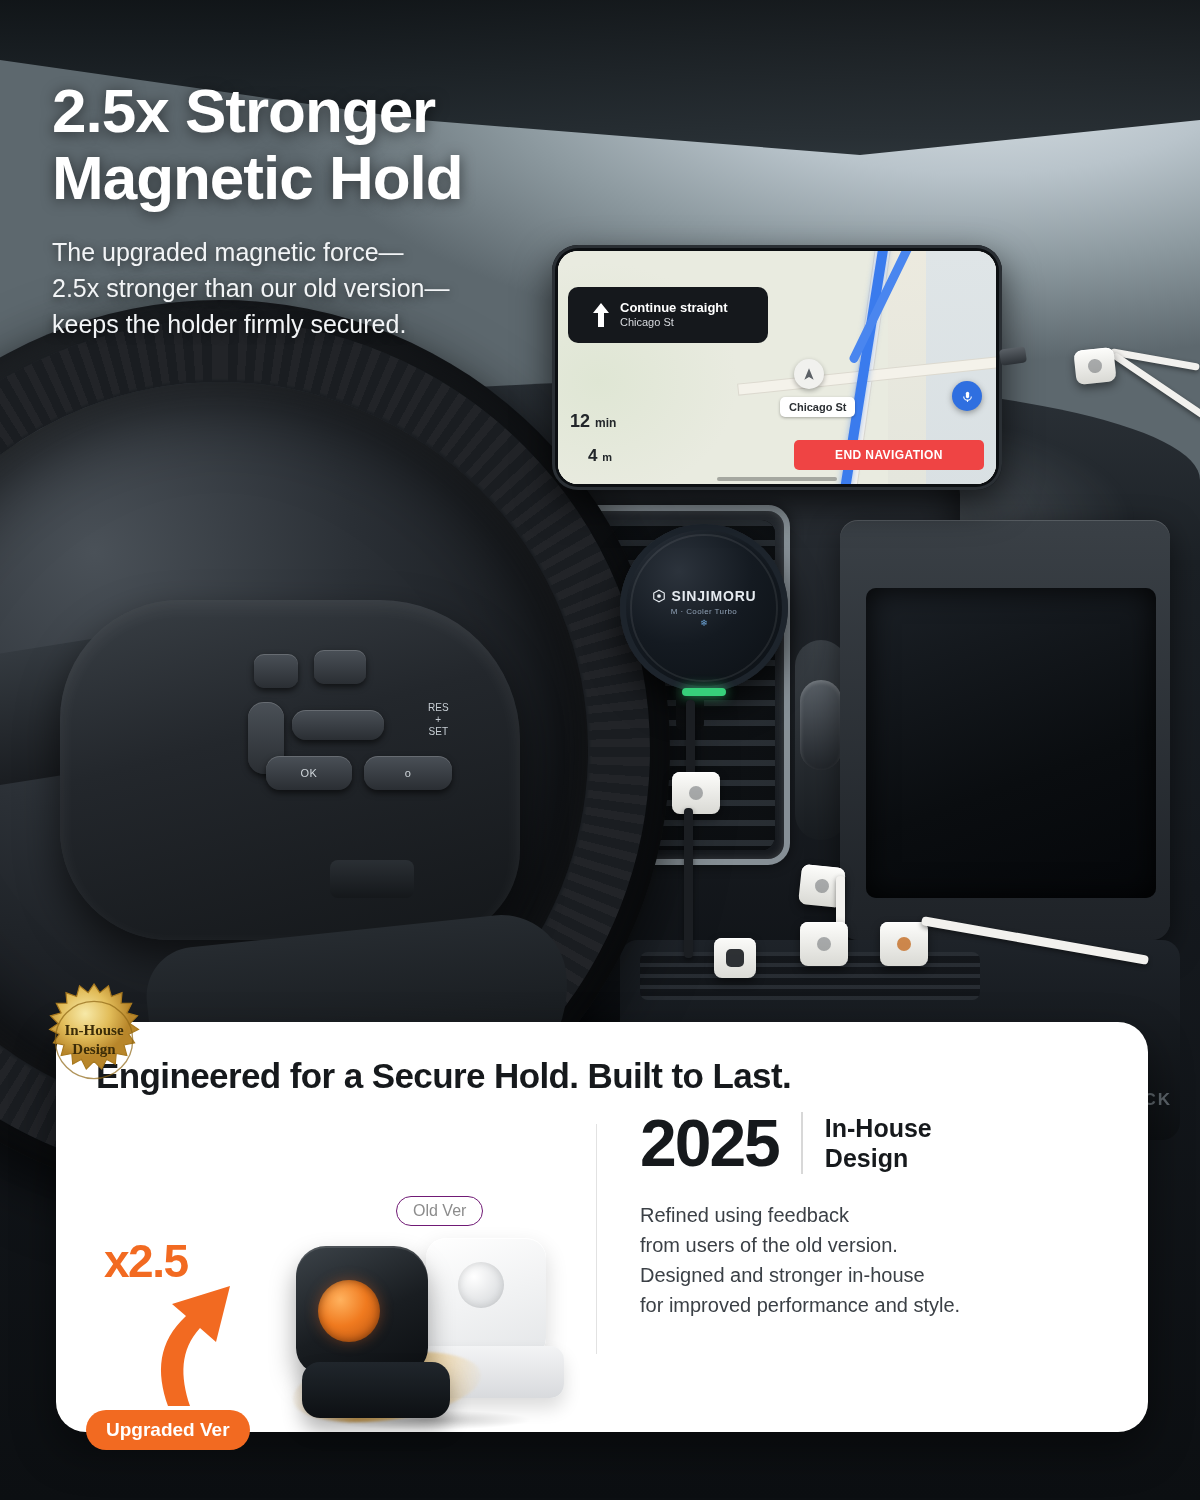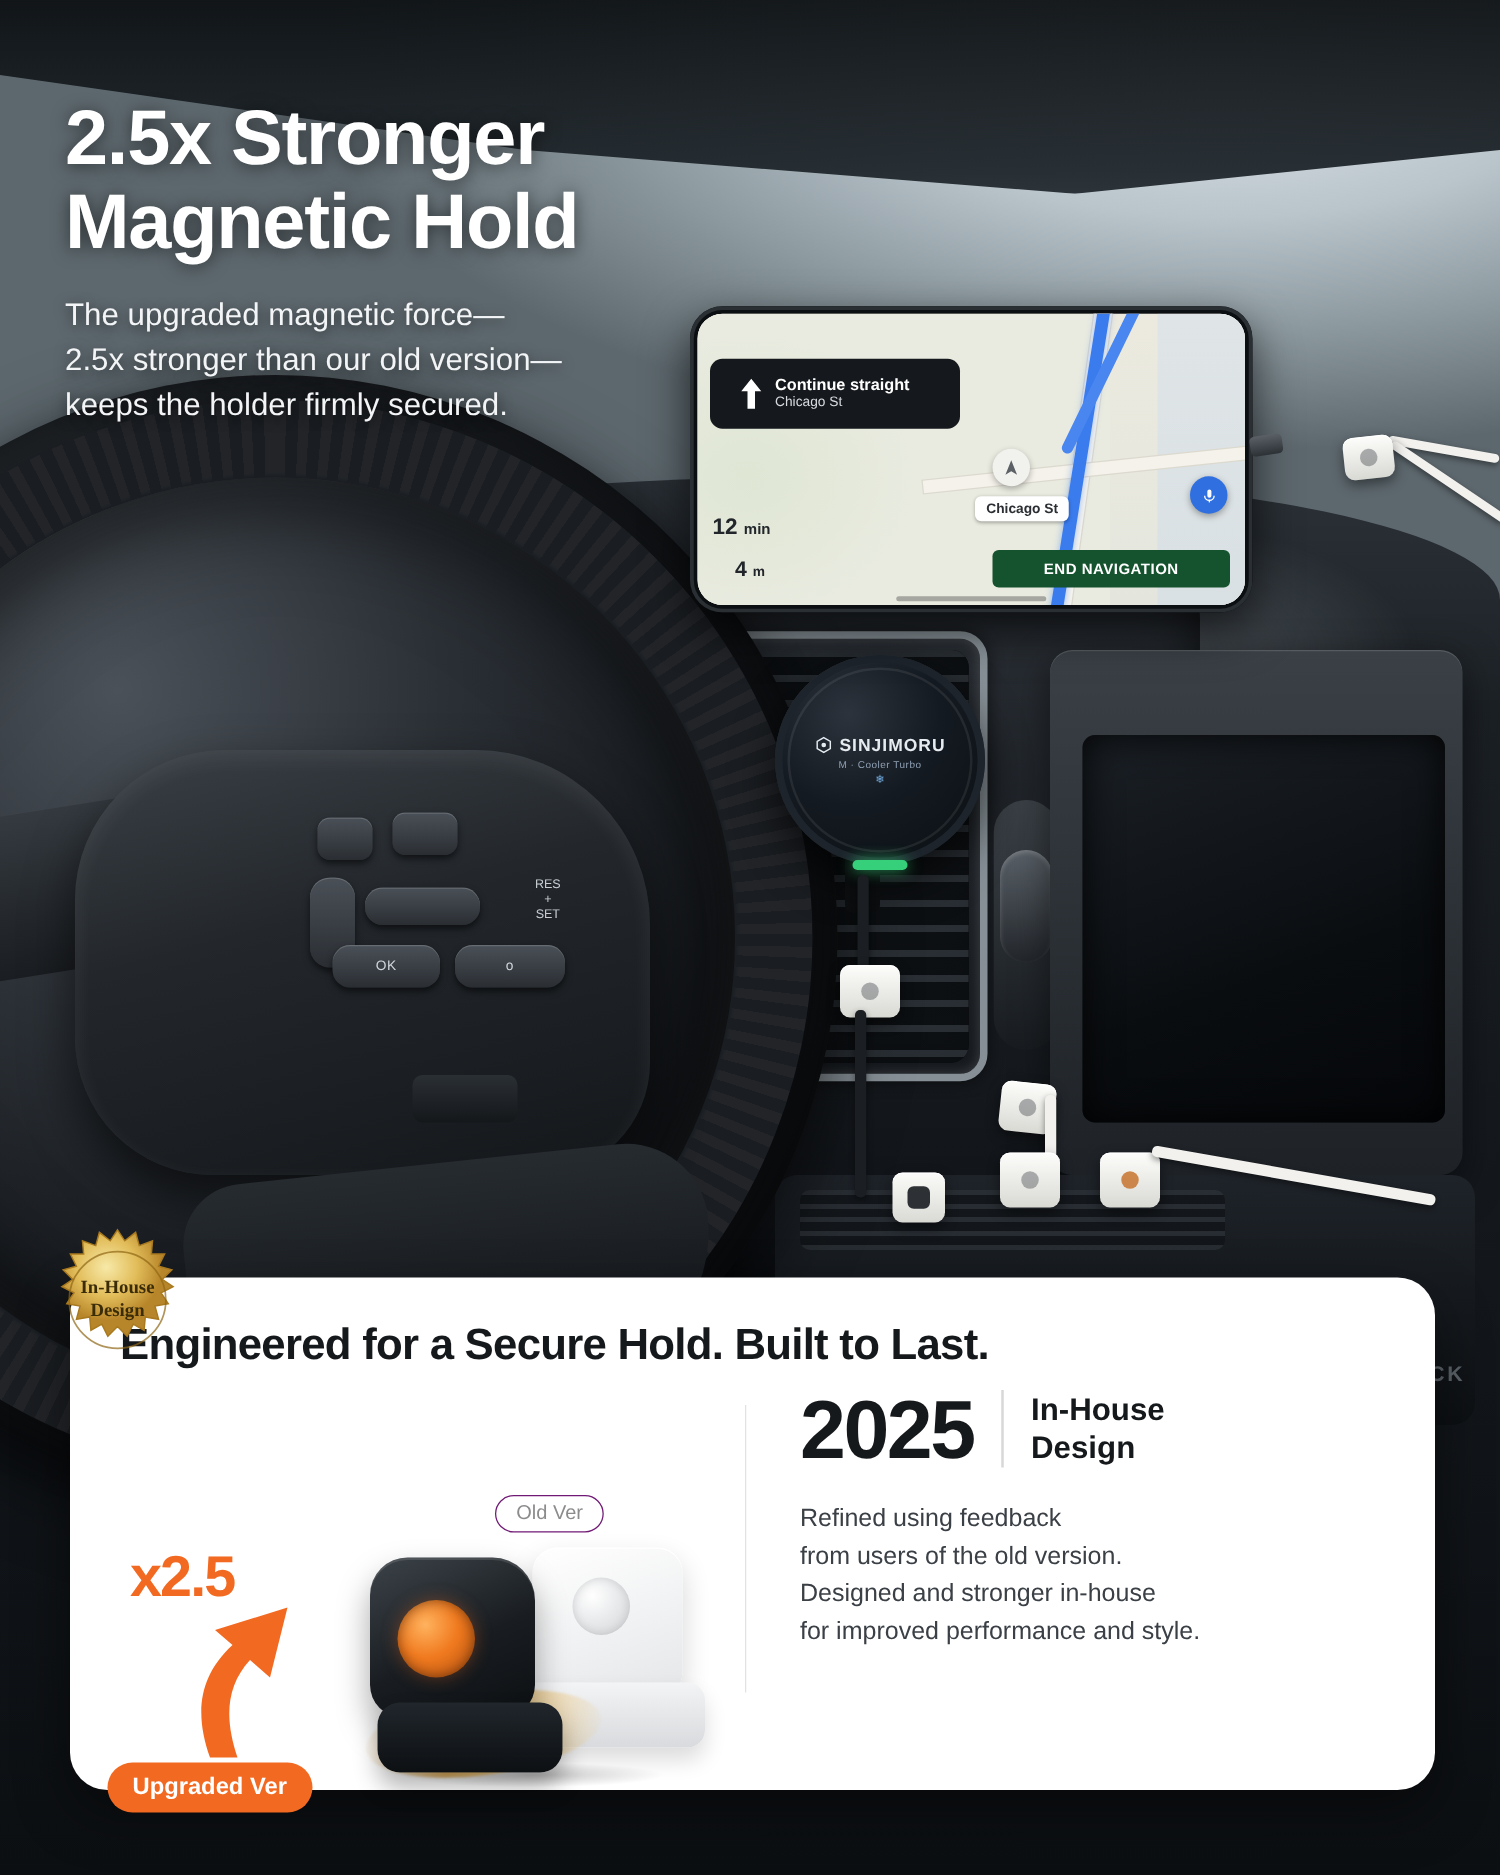--- a/index.html
+++ b/index.html
@@ -236,21 +236,21 @@
   .eta {
     position:absolute; left:12px; bottom:52px; color:#22262a; font-weight:700; font-size:18px;
   }
   .eta small { font-size:12px; font-weight:600; }
   .dist {
     position:absolute; left:30px; bottom:18px; color:#22262a; font-weight:700; font-size:17px;
   }
   .dist small { font-size:11px; font-weight:600; }
   .endnav {
     position:absolute; right:12px; bottom:14px; width:190px; height:30px;
-    background:#14532d; border-radius:5px; color:#fff; font-size:12px; font-weight:700;
+    background:#ef4444; border-radius:5px; color:#fff; font-size:12px; font-weight:700;
     display:flex; align-items:center; justify-content:center; letter-spacing:.4px;
   }
   .notch-bar {
     position:absolute; left:50%; transform:translateX(-50%); bottom:3px; width:120px; height:4px;
     background:rgba(40,40,40,.35); border-radius:3px;
   }
 
   
   .cable-top {
     position:absolute; left:1000px; top:348px; width:26px; height:16px;

